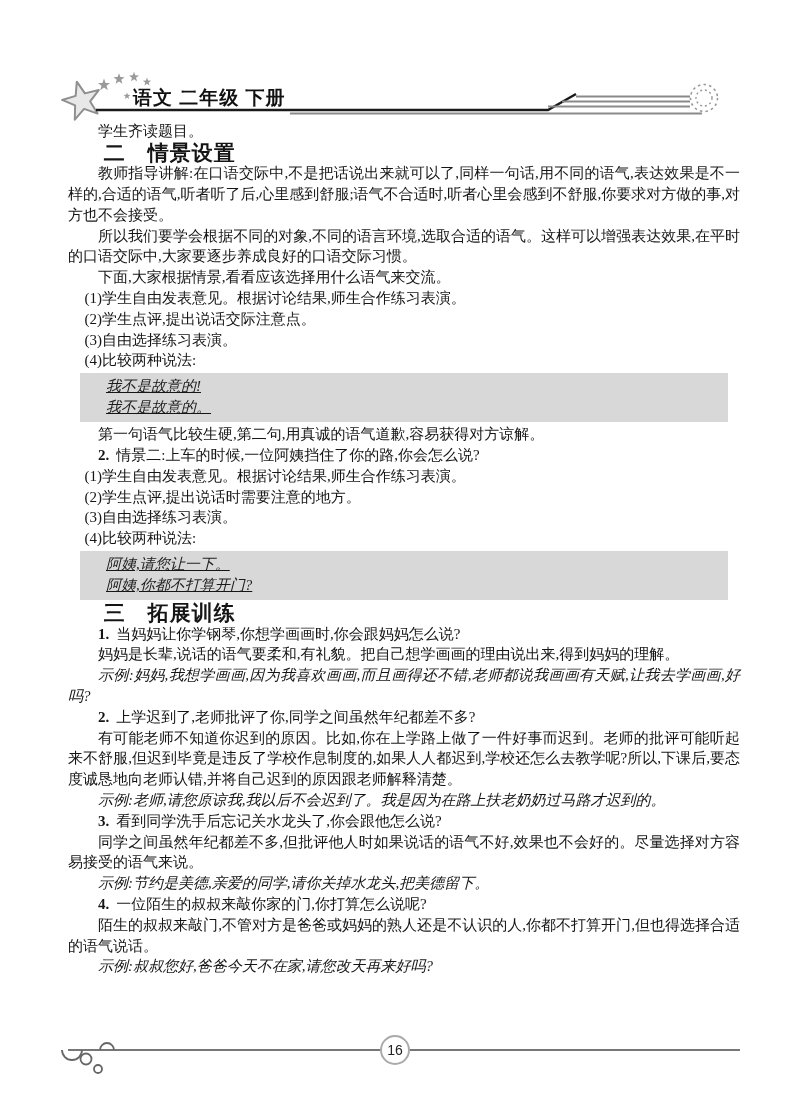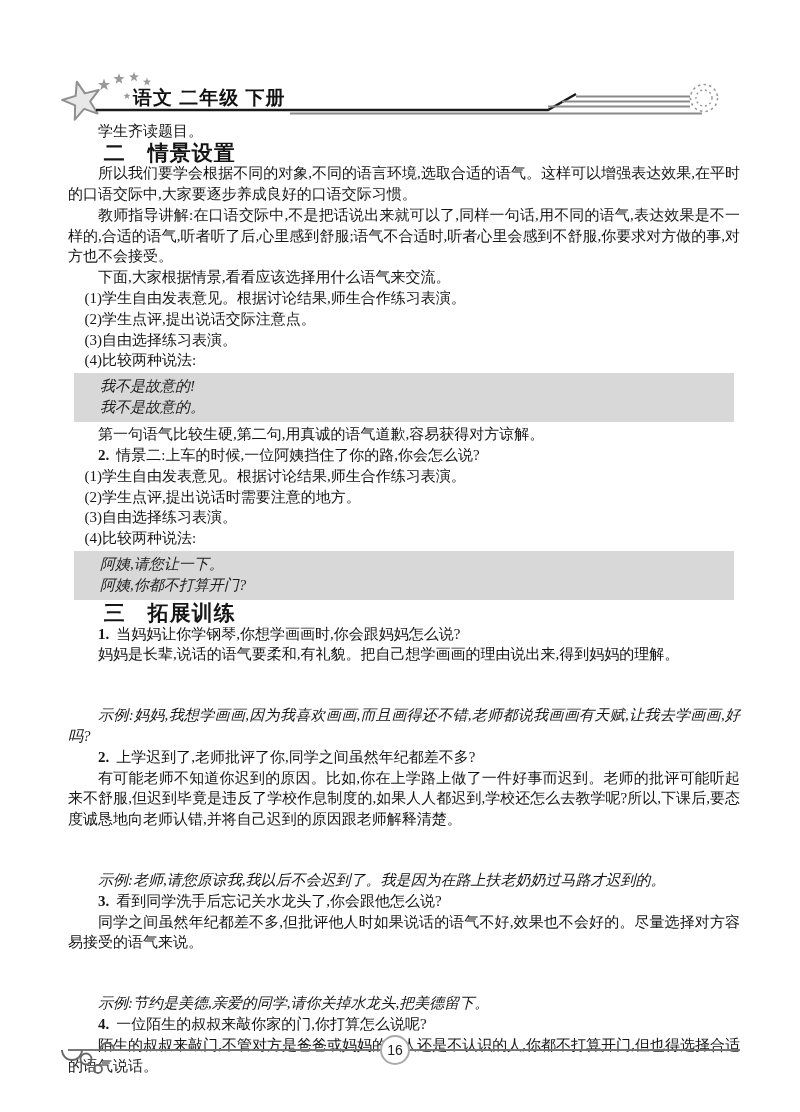--- a/index.html
+++ b/index.html
@@ -32,25 +32,26 @@
     font-family: "Liberation Sans", "DejaVu Sans", sans-serif;
     font-weight: bold; font-size: 21px; line-height: 21.5px;
     text-indent: 1.7em; letter-spacing: 1px;
   }
   p.numbered { text-indent: 2em; }
   p.numbered .num {
     font-family: "Liberation Serif", "DejaVu Serif", serif;
     font-weight: bold; margin-right: 7px;
   }
   p.sub { text-indent: 1.1em; }
-  p.example { text-indent: 2em; font-style: italic; margin-top: 40px; }
+  p.example { text-indent: 2em; font-style: italic; }
   .quote-box {
     background: var(--box-bg, #d8d8d8);
-    margin: 2px 6px; padding: 3px 24px 4px 26px;
+    margin: 2px 12px; padding: 3px 24px 4px 26px;
     line-height: 21px;
+    text-decoration: underline;
   }
   .quote-line { font-style: italic; color: #1c1c1c; }
 
   
   .footer-svg { position: absolute; left: 0; top: 1028px; width: 800px; height: 70px; }
   .footer-svg text {
     font-family: "Liberation Sans", "DejaVu Sans", sans-serif;
     font-size: 14px; fill: #222;
   }
 </style>
@@ -85,22 +86,22 @@
       <circle cx="704" cy="98" r="13.5" stroke-width="1.6" stroke-dasharray="2.5 3.2"></circle>
       <circle cx="704" cy="98" r="8" stroke-width="1.4" stroke-dasharray="2 2.8"></circle>
     </g>
   </svg>
 
   <div class="header-title">语文 二年级 下册</div>
 
   <div class="content" id="content">
       <p class="plain">学生齐读题目。</p>
       <p class="heading">二　情景设置</p>
+      <p class="plain">教师指导讲解:在口语交际中,不是把话说出来就可以了,同样一句话,用不同的语气,表达效果是不一样的,合适的语气,听者听了后,心里感到舒服;语气不合适时,听者心里会感到不舒服,你要求对方做的事,对方也不会接受。</p>
       <p class="plain">所以我们要学会根据不同的对象,不同的语言环境,选取合适的语气。这样可以增强表达效果,在平时的口语交际中,大家要逐步养成良好的口语交际习惯。</p>
-      <p class="plain">教师指导讲解:在口语交际中,不是把话说出来就可以了,同样一句话,用不同的语气,表达效果是不一样的,合适的语气,听者听了后,心里感到舒服;语气不合适时,听者心里会感到不舒服,你要求对方做的事,对方也不会接受。</p>
       <p class="plain">下面,大家根据情景,看看应该选择用什么语气来交流。</p>
       <p class="sub">(1)学生自由发表意见。根据讨论结果,师生合作练习表演。</p>
       <p class="sub">(2)学生点评,提出说话交际注意点。</p>
       <p class="sub">(3)自由选择练习表演。</p>
       <p class="sub">(4)比较两种说法:</p>
       <div class="quote-box">
         <div class="quote-line">我不是故意的!</div>
         <div class="quote-line">我不是故意的。</div>
       </div>
       <p class="plain">第一句语气比较生硬,第二句,用真诚的语气道歉,容易获得对方谅解。</p>

